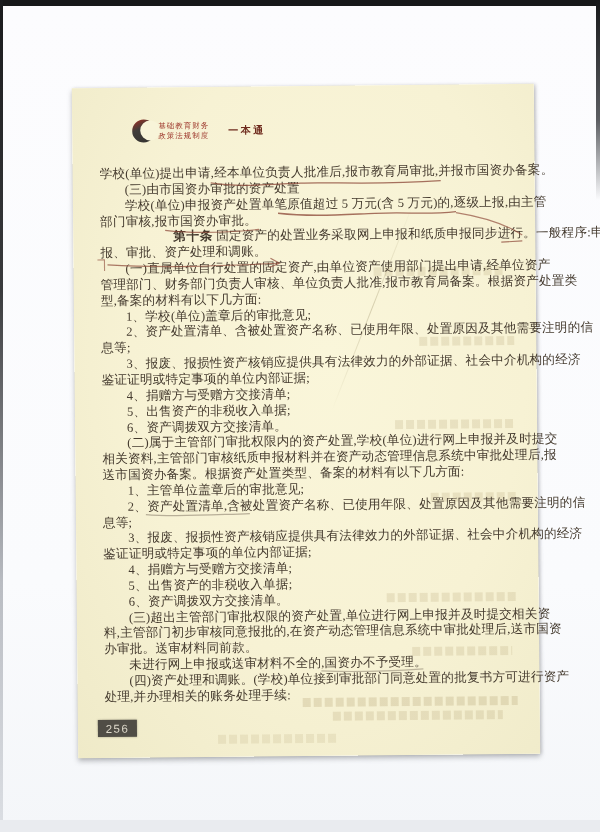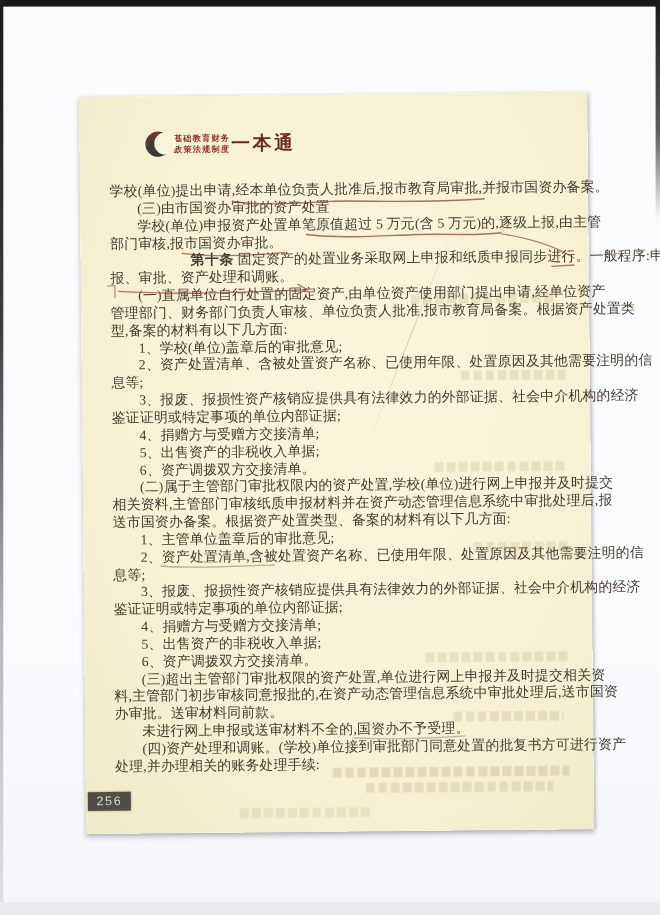--- a/index.html
+++ b/index.html
@@ -25,22 +25,22 @@
     box-shadow:0 3px 5px rgba(110,112,118,.45),2px 0 3px rgba(130,132,138,.25);}
 
   
   .logo{position:absolute;left:60px;top:30px;display:flex;align-items:center;}
   .crescent{position:relative;width:24px;height:27px;flex:0 0 auto;}
   .crescent::before{content:"";position:absolute;left:0;top:2px;width:23px;height:23px;border-radius:50%;
     background:linear-gradient(155deg,#8c3126 10%,#403d3a 38%,#34322f 100%);}
   .crescent::after{content:"";position:absolute;left:8px;top:3px;width:20px;height:20px;border-radius:50%;
     background:#f8f4d9;}
   .brand-lines{display:flex;flex-direction:column;font-size:7.5px;line-height:9.5px;
-    color:#9c352a;font-weight:bold;letter-spacing:1px;margin-left:2px;}
-  .brand-title{font-size:17px;font-weight:bold;color:#6e2a1d;margin-left:1px;letter-spacing:2.5px;}
+    color:#9c352a;font-weight:normal;letter-spacing:1px;margin-left:2px;}
+  .brand-title{font-size:10px;font-weight:bold;color:#6e2a1d;margin-left:19px;letter-spacing:2.5px;}
 
   
   .textblock{position:absolute;left:27px;top:79px;width:430px;
     font-size:12.6px;line-height:15.85px;color:#443a2e;letter-spacing:.2px;}
   .line{height:15.85px;white-space:nowrap;}
   .ind{padding-left:25px;}
   .bold{font-weight:bold;letter-spacing:.6px;margin-left:48px;}
 
   
   .marks{position:absolute;left:0;top:0;width:462px;height:670px;pointer-events:none;}
@@ -56,21 +56,21 @@
   .g6{left:335px;top:562px;width:100px;}
   .g7{left:225px;top:612px;width:215px;opacity:.7;}
   .g8{left:255px;top:626px;width:170px;opacity:.6;}
   .g9{left:140px;top:648px;width:120px;opacity:.45;}
 
   .crease{position:absolute;left:298px;top:112px;width:1px;height:220px;
     background:linear-gradient(180deg,rgba(150,138,98,0),rgba(150,138,98,.35),rgba(150,138,98,0));
     transform:rotate(22deg);}
 
   
-  .pagenum{position:absolute;left:2px;top:632px;width:39px;height:17px;
+  .pagenum{position:absolute;left:20px;top:632px;width:39px;height:17px;
     background:#504d46;color:#ded9cb;font-size:11.5px;
     font-family:"Liberation Sans","DejaVu Sans",sans-serif;
     display:flex;align-items:center;justify-content:center;letter-spacing:1.5px;
     box-shadow:0 0 2px rgba(60,55,40,.5);}
 </style>
 </head>
 <body>
 
 <div class="scan">
   <div class="edge-top"></div>

